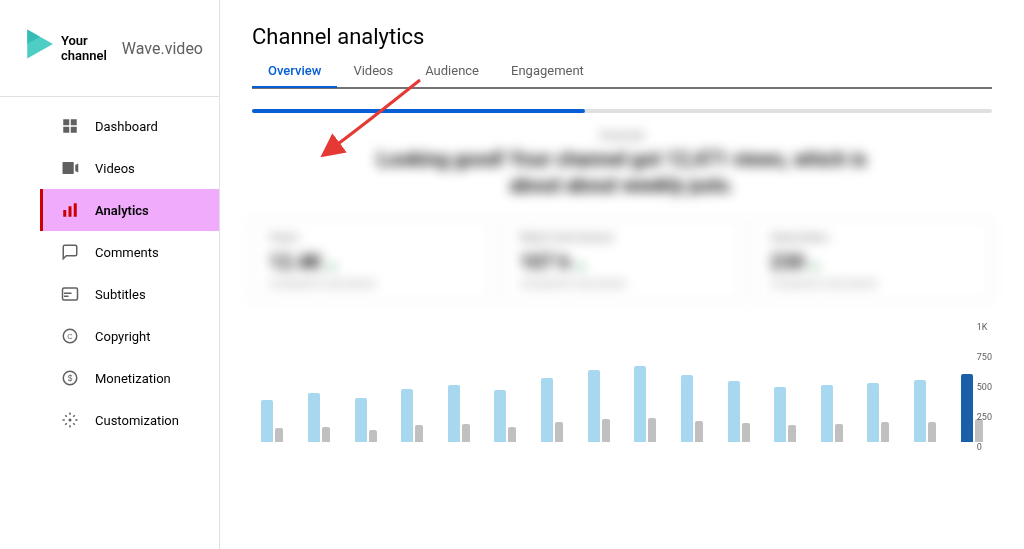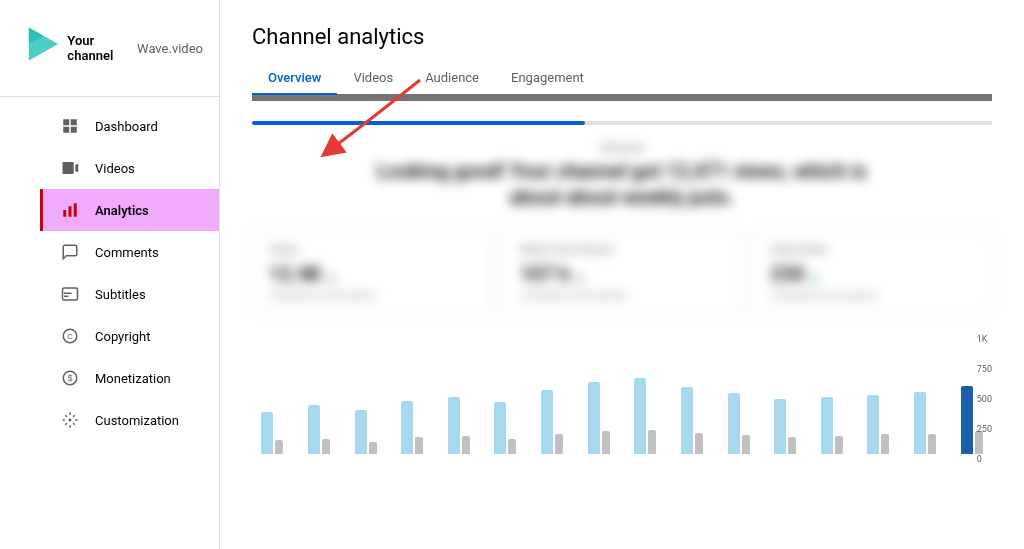--- a/index.html
+++ b/index.html
@@ -39,21 +39,21 @@
       margin-bottom: 8px;
     }
 
     .channel-name {
       font-size: 13px;
       font-weight: 600;
       color: #030303;
     }
 
     .channel-handle {
-      font-size: 13px;
+      font-size: 16px;
       color: #606060;
     }
 
     .nav-list {
       list-style: none;
       padding: 8px 0;
       flex: 1;
       margin-left: 40px;
     }
 
@@ -101,28 +101,28 @@
       overflow: hidden;
       padding: 24px 32px 16px;
       background: #fff;
       position: relative;
     }
 
     .page-title {
       font-size: 22px;
       font-weight: 400;
       color: #030303;
-      margin-bottom: 13px;
+      margin-bottom: 6px;
     }
 
     
     .tabs {
       display: flex;
       gap: 0;
-      border-bottom: 7px solid #737373;
+      border-bottom: 2px solid #737373;
       margin-bottom: 20px;
     }
 
     .tab {
       padding: 8px 16px;
       font-size: 13px;
       color: #606060;
       cursor: pointer;
       border-bottom: 2px solid transparent;
       margin-bottom: -1px;

